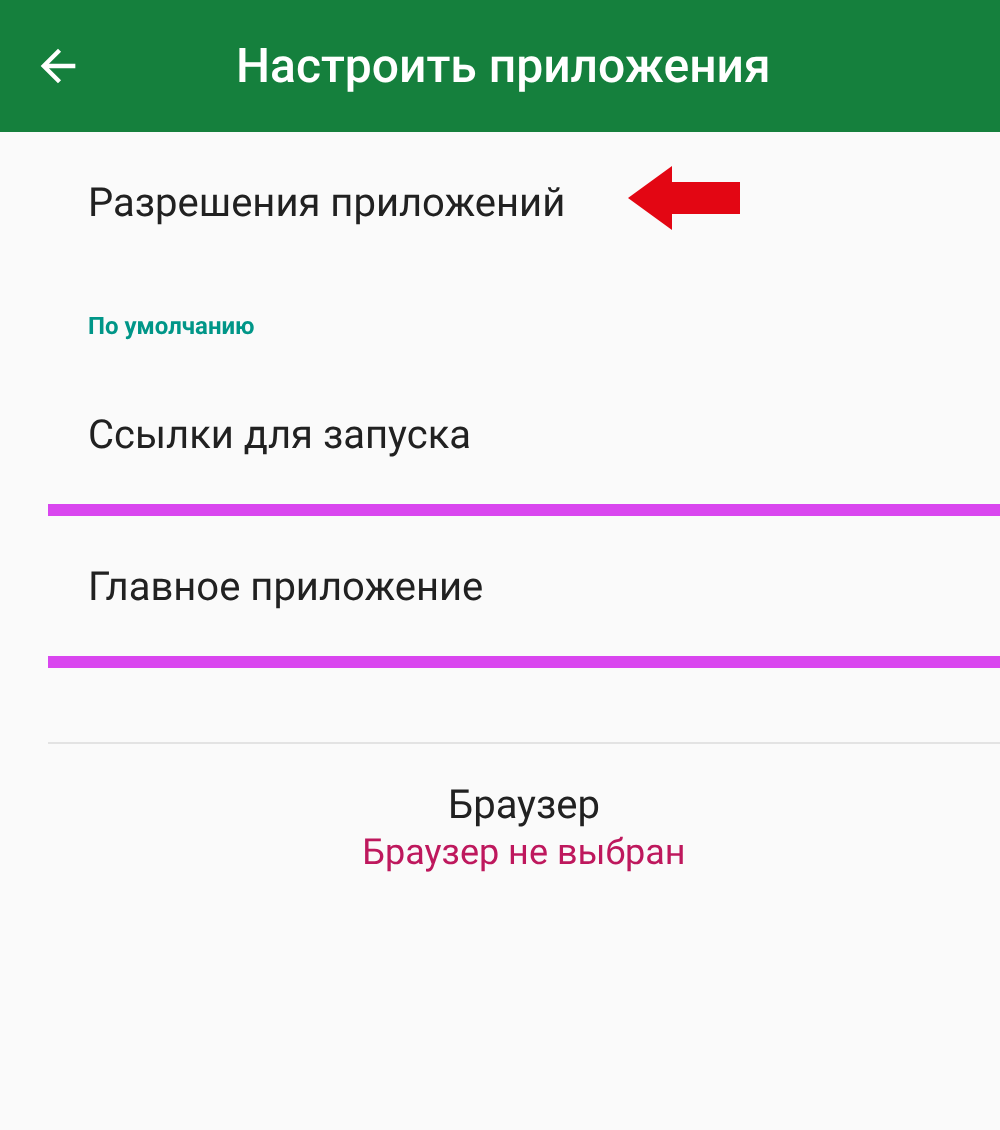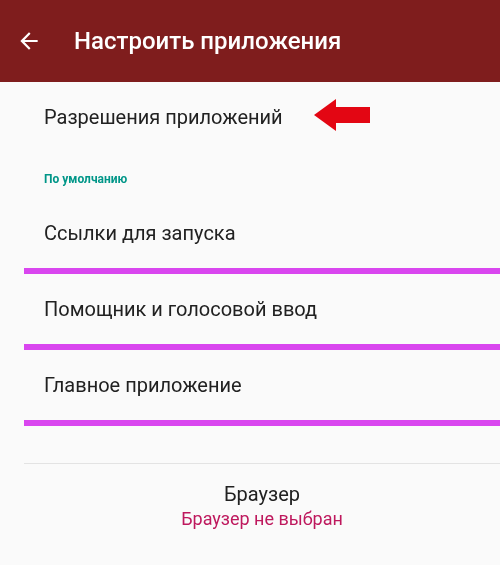--- a/index.html
+++ b/index.html
@@ -8,26 +8,27 @@
       box-sizing: border-box;
     }
     body {
       font-family: Roboto, -apple-system, BlinkMacSystemFont, "Segoe UI", Arial, sans-serif;
       background: #fafafa;
       width: 500px;
       height: 565px;
       overflow: hidden;
     }
     .header {
-      background: #7f1d1d;
+      background: #15803d;
       color: #ffffff;
-      height: 82px;
+      height: 66px;
       display: flex;
       align-items: center;
       padding: 0 16px;
+      gap: 44px;
     }
     .back-btn {
       color: #ffffff;
       margin-right: 32px;
       display: flex;
       align-items: center;
       cursor: pointer;
     }
     .header-title {
       font-size: 24px;
@@ -99,23 +100,20 @@
       </svg>
     </div>
   </div>
 
   <div class="section-header">По умолчанию</div>
 
   <div class="list-item">
     <div class="item-title">Ссылки для запуска</div>
   </div>
 
-  <div class="list-item">
-    <div class="item-title">Помощник и голосовой ввод</div>
-  </div>
 
   <div class="list-item">
     <div class="item-title">Главное приложение</div>
   </div>
 
   <div class="gap-item"></div>
 
   <div class="list-item with-sub no-border">
     <div class="item-title">Браузер</div>
     <div class="item-subtitle">Браузер не выбран</div>

